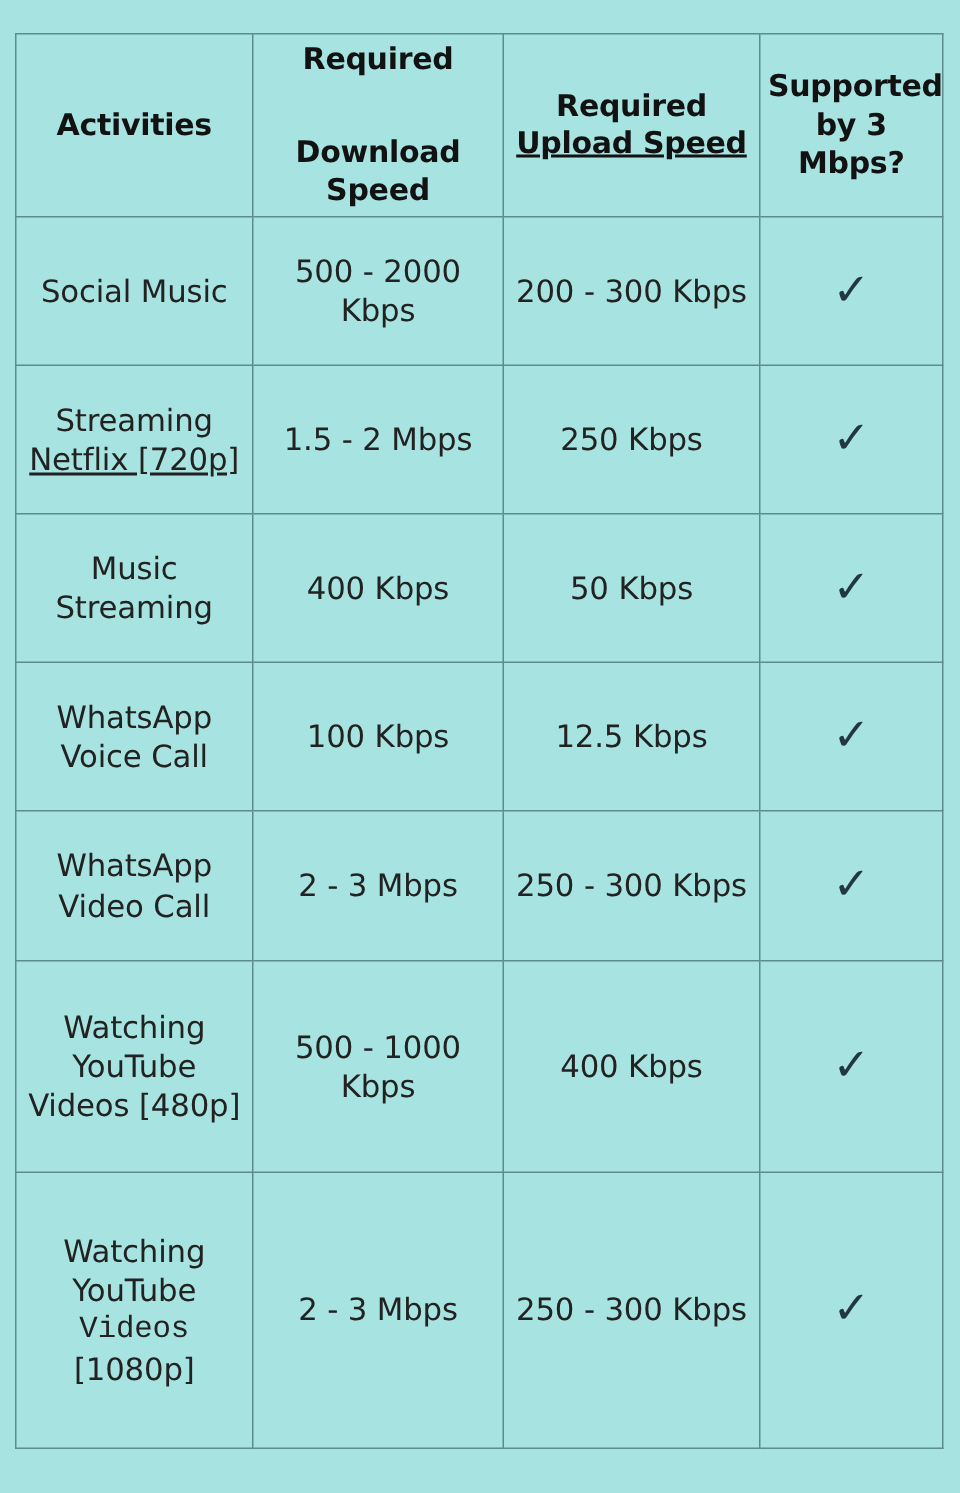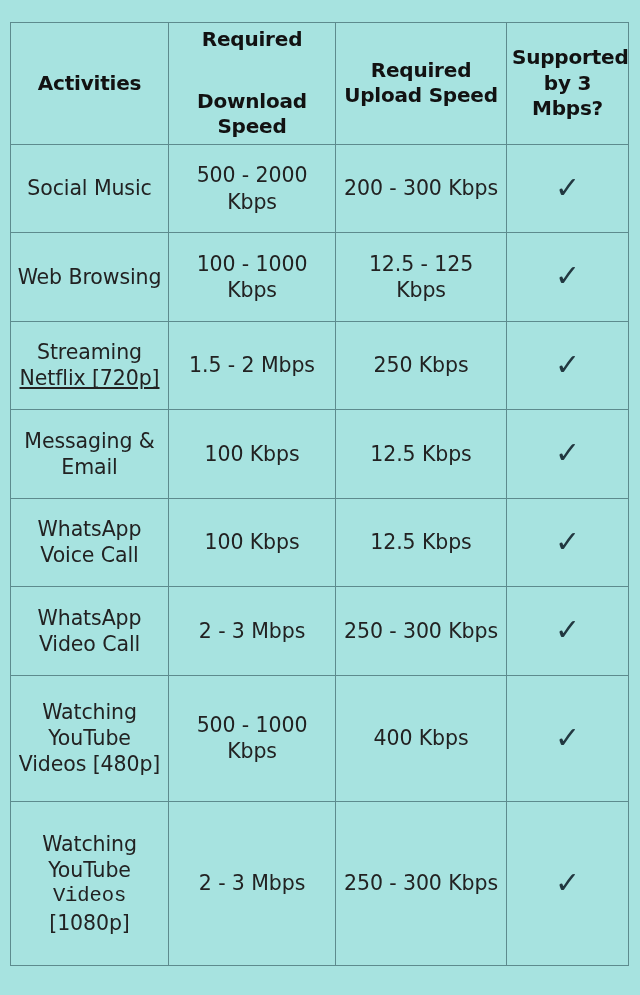--- a/index.html
+++ b/index.html
@@ -91,21 +91,21 @@
         <tr id="header-row">
             <th>
               <span style="display: block;">Activities</span>
             </th>
             <th>
               <span style="display: block;">Required</span>
               <span style="display: block; margin-top: 36px;">Download Speed</span>
             </th>
             <th>
               <span style="display: block;">Required</span>
-              <span style="display: block;">Upload Speed</span>
+              <span style="display: block; text-decoration: underline;">Upload Speed</span>
             </th>
             <th>
               <span style="display: block;">Supported</span>
               <span style="display: block;">by 3 Mbps?</span>
             </th>
           </tr>
       </thead>
       <tbody id="table-body">
           <tr>
             <td>
@@ -115,53 +115,41 @@
               <span style="display: block;">500 - 2000</span>
               <span style="display: block;">Kbps</span>
             </td>
             <td>
               <span style="display: block;">200 - 300 Kbps</span>
             </td>
             <td class="check-cell"><span class="check-mark">✓</span></td>
           </tr>
           <tr>
             <td>
-              <span style="display: block;">Web Browsing</span>
-            </td>
-            <td>
-              <span style="display: block;">100 - 1000 Kbps</span>
-            </td>
-            <td>
-              <span style="display: block;">12.5 - 125 Kbps</span>
-            </td>
-            <td class="check-cell"><span class="check-mark">✓</span></td>
-          </tr>
-          <tr>
-            <td>
               <span style="display: block;">Streaming</span>
               <span style="display: block; text-decoration: underline;">Netflix [720p]</span>
             </td>
             <td>
               <span style="display: block;">1.5 - 2 Mbps</span>
             </td>
             <td>
               <span style="display: block;">250 Kbps</span>
             </td>
             <td class="check-cell"><span class="check-mark">✓</span></td>
           </tr>
           <tr>
             <td>
-              <span style="display: block;">Messaging &amp;</span>
-              <span style="display: block;">Email</span>
-            </td>
-            <td>
-              <span style="display: block;">100 Kbps</span>
-            </td>
-            <td>
-              <span style="display: block;">12.5 Kbps</span>
+              <span style="display: block;">Music</span>
+              <span style="display: block;">Streaming</span>
+            </td>
+            <td>
+              <span style="display: block;">400 Kbps</span>
+            </td>
+            <td>
+              <span style="display: block;">50 Kbps</span>
             </td>
             <td class="check-cell"><span class="check-mark">✓</span></td>
           </tr>
           <tr>
             <td>
               <span style="display: block;">WhatsApp</span>
               <span style="display: block;">Voice Call</span>
             </td>
             <td>
               <span style="display: block;">100 Kbps</span>

